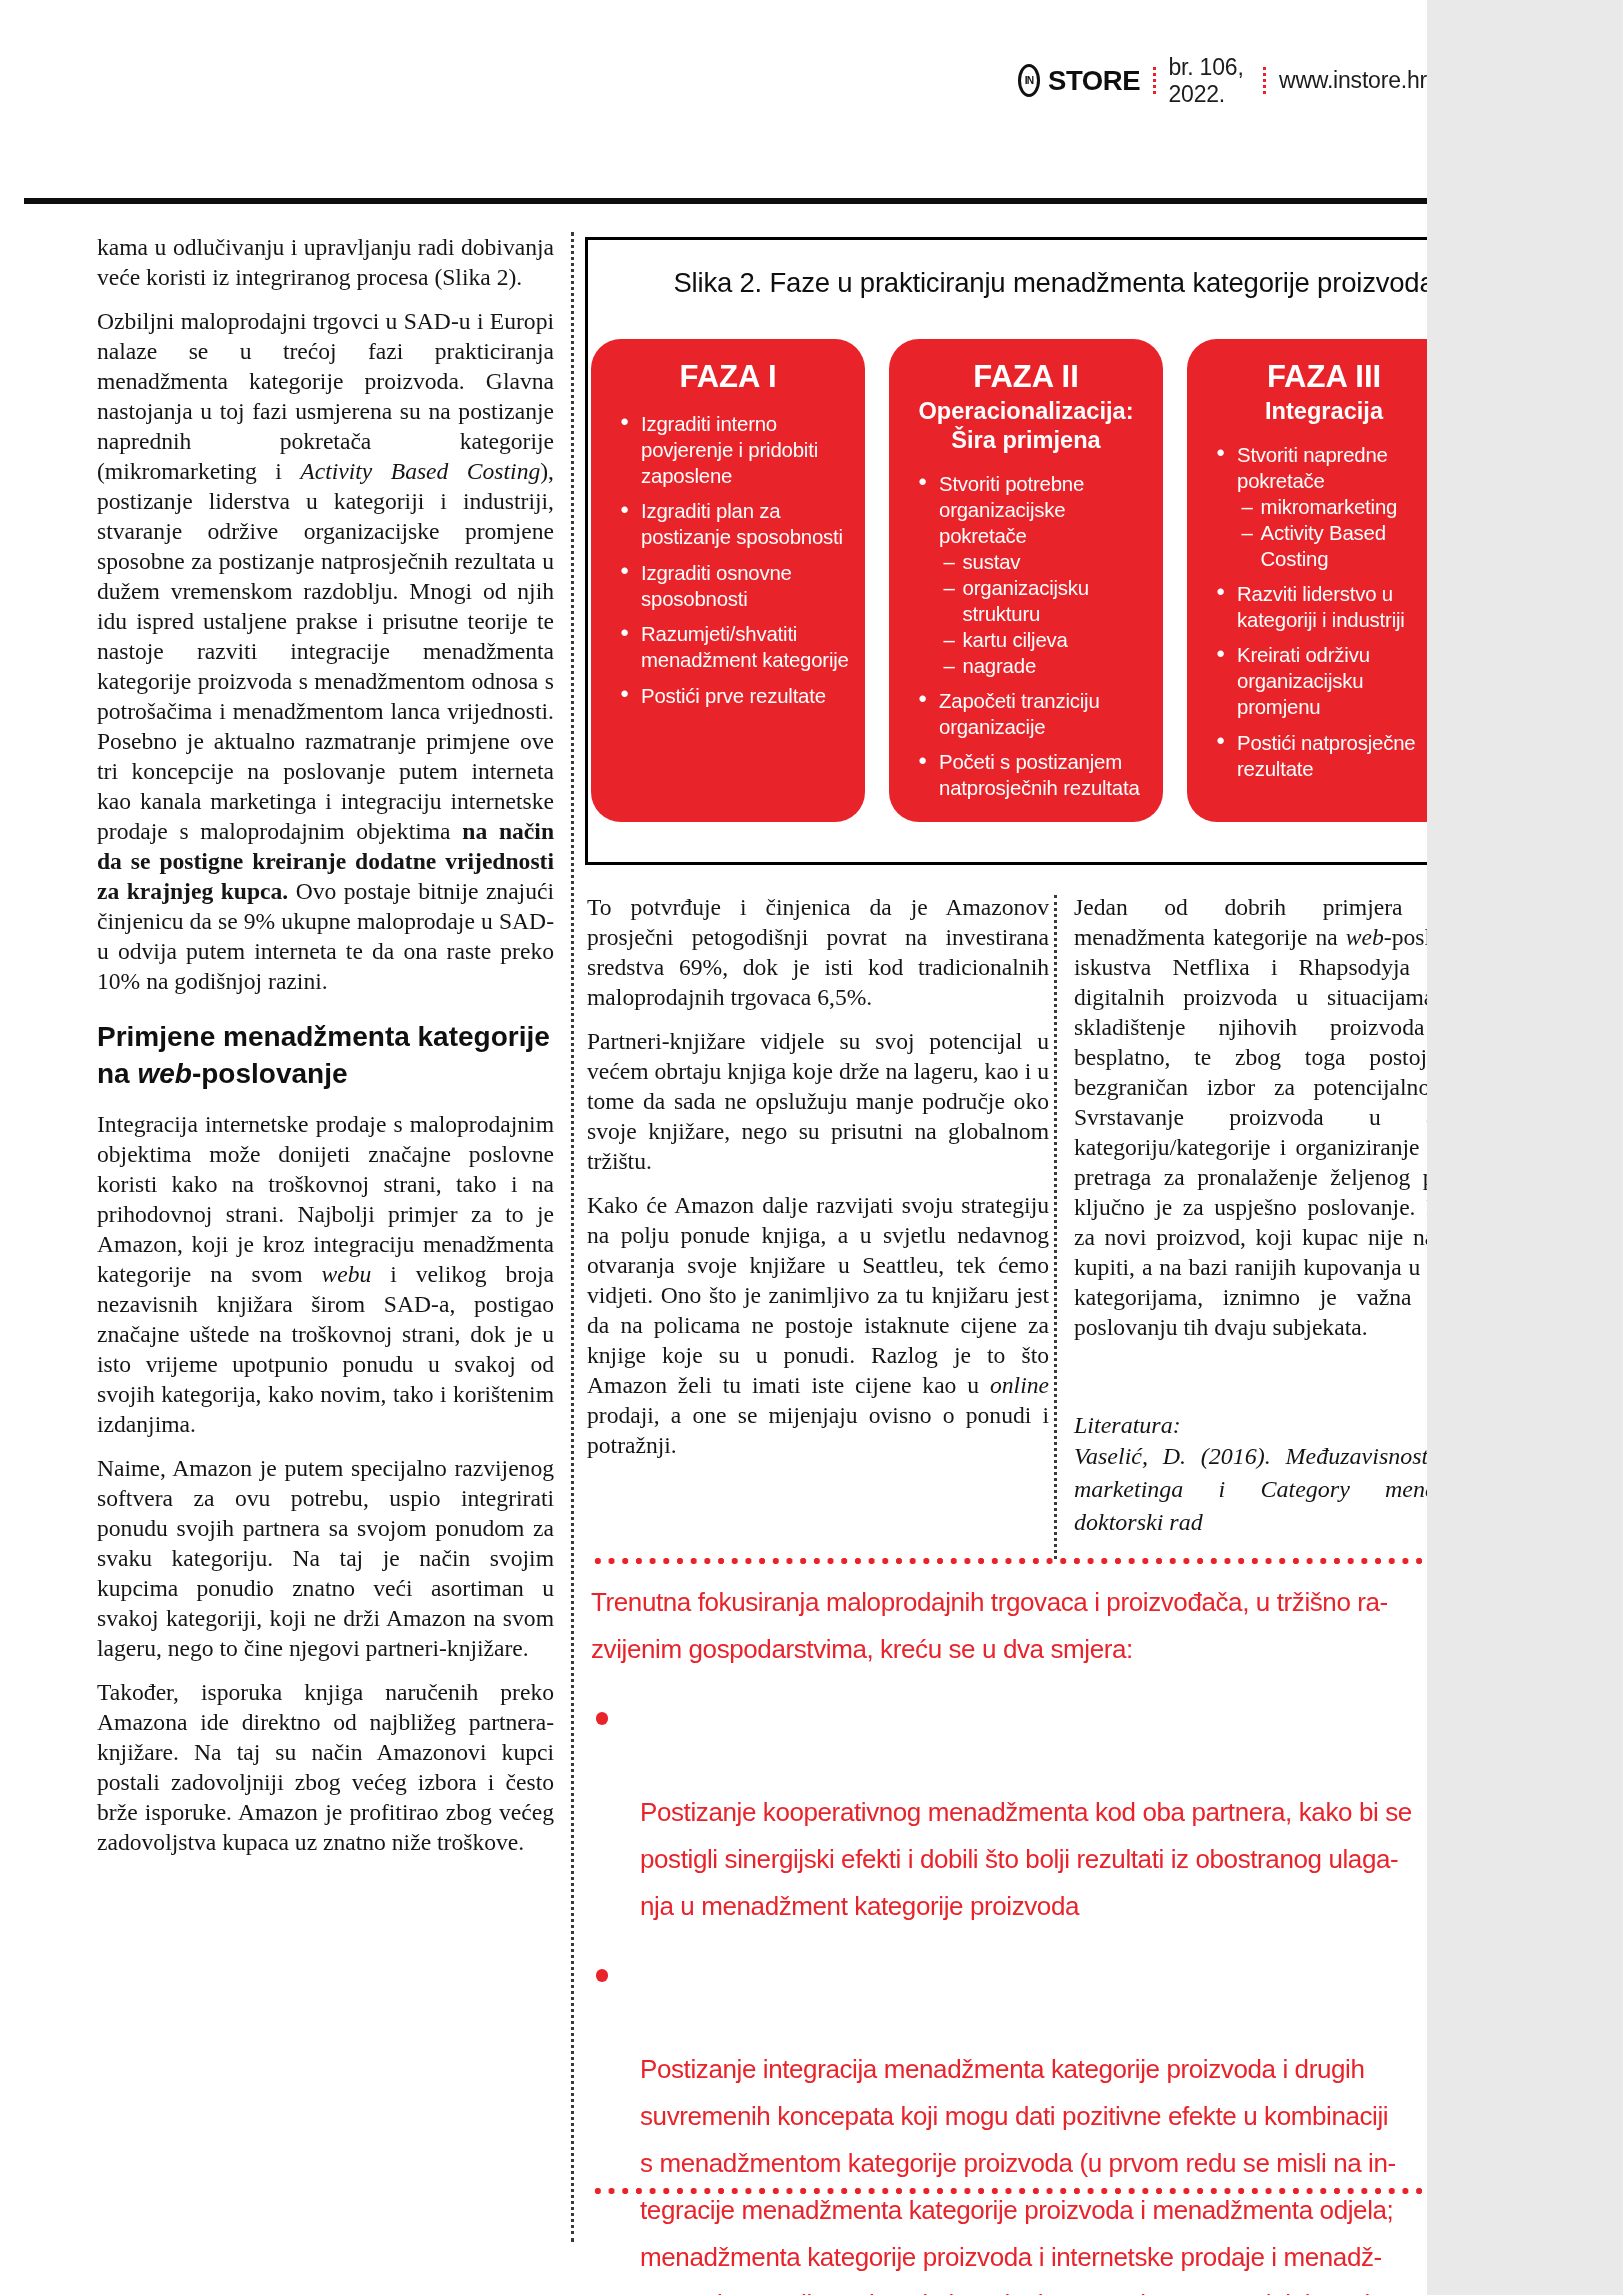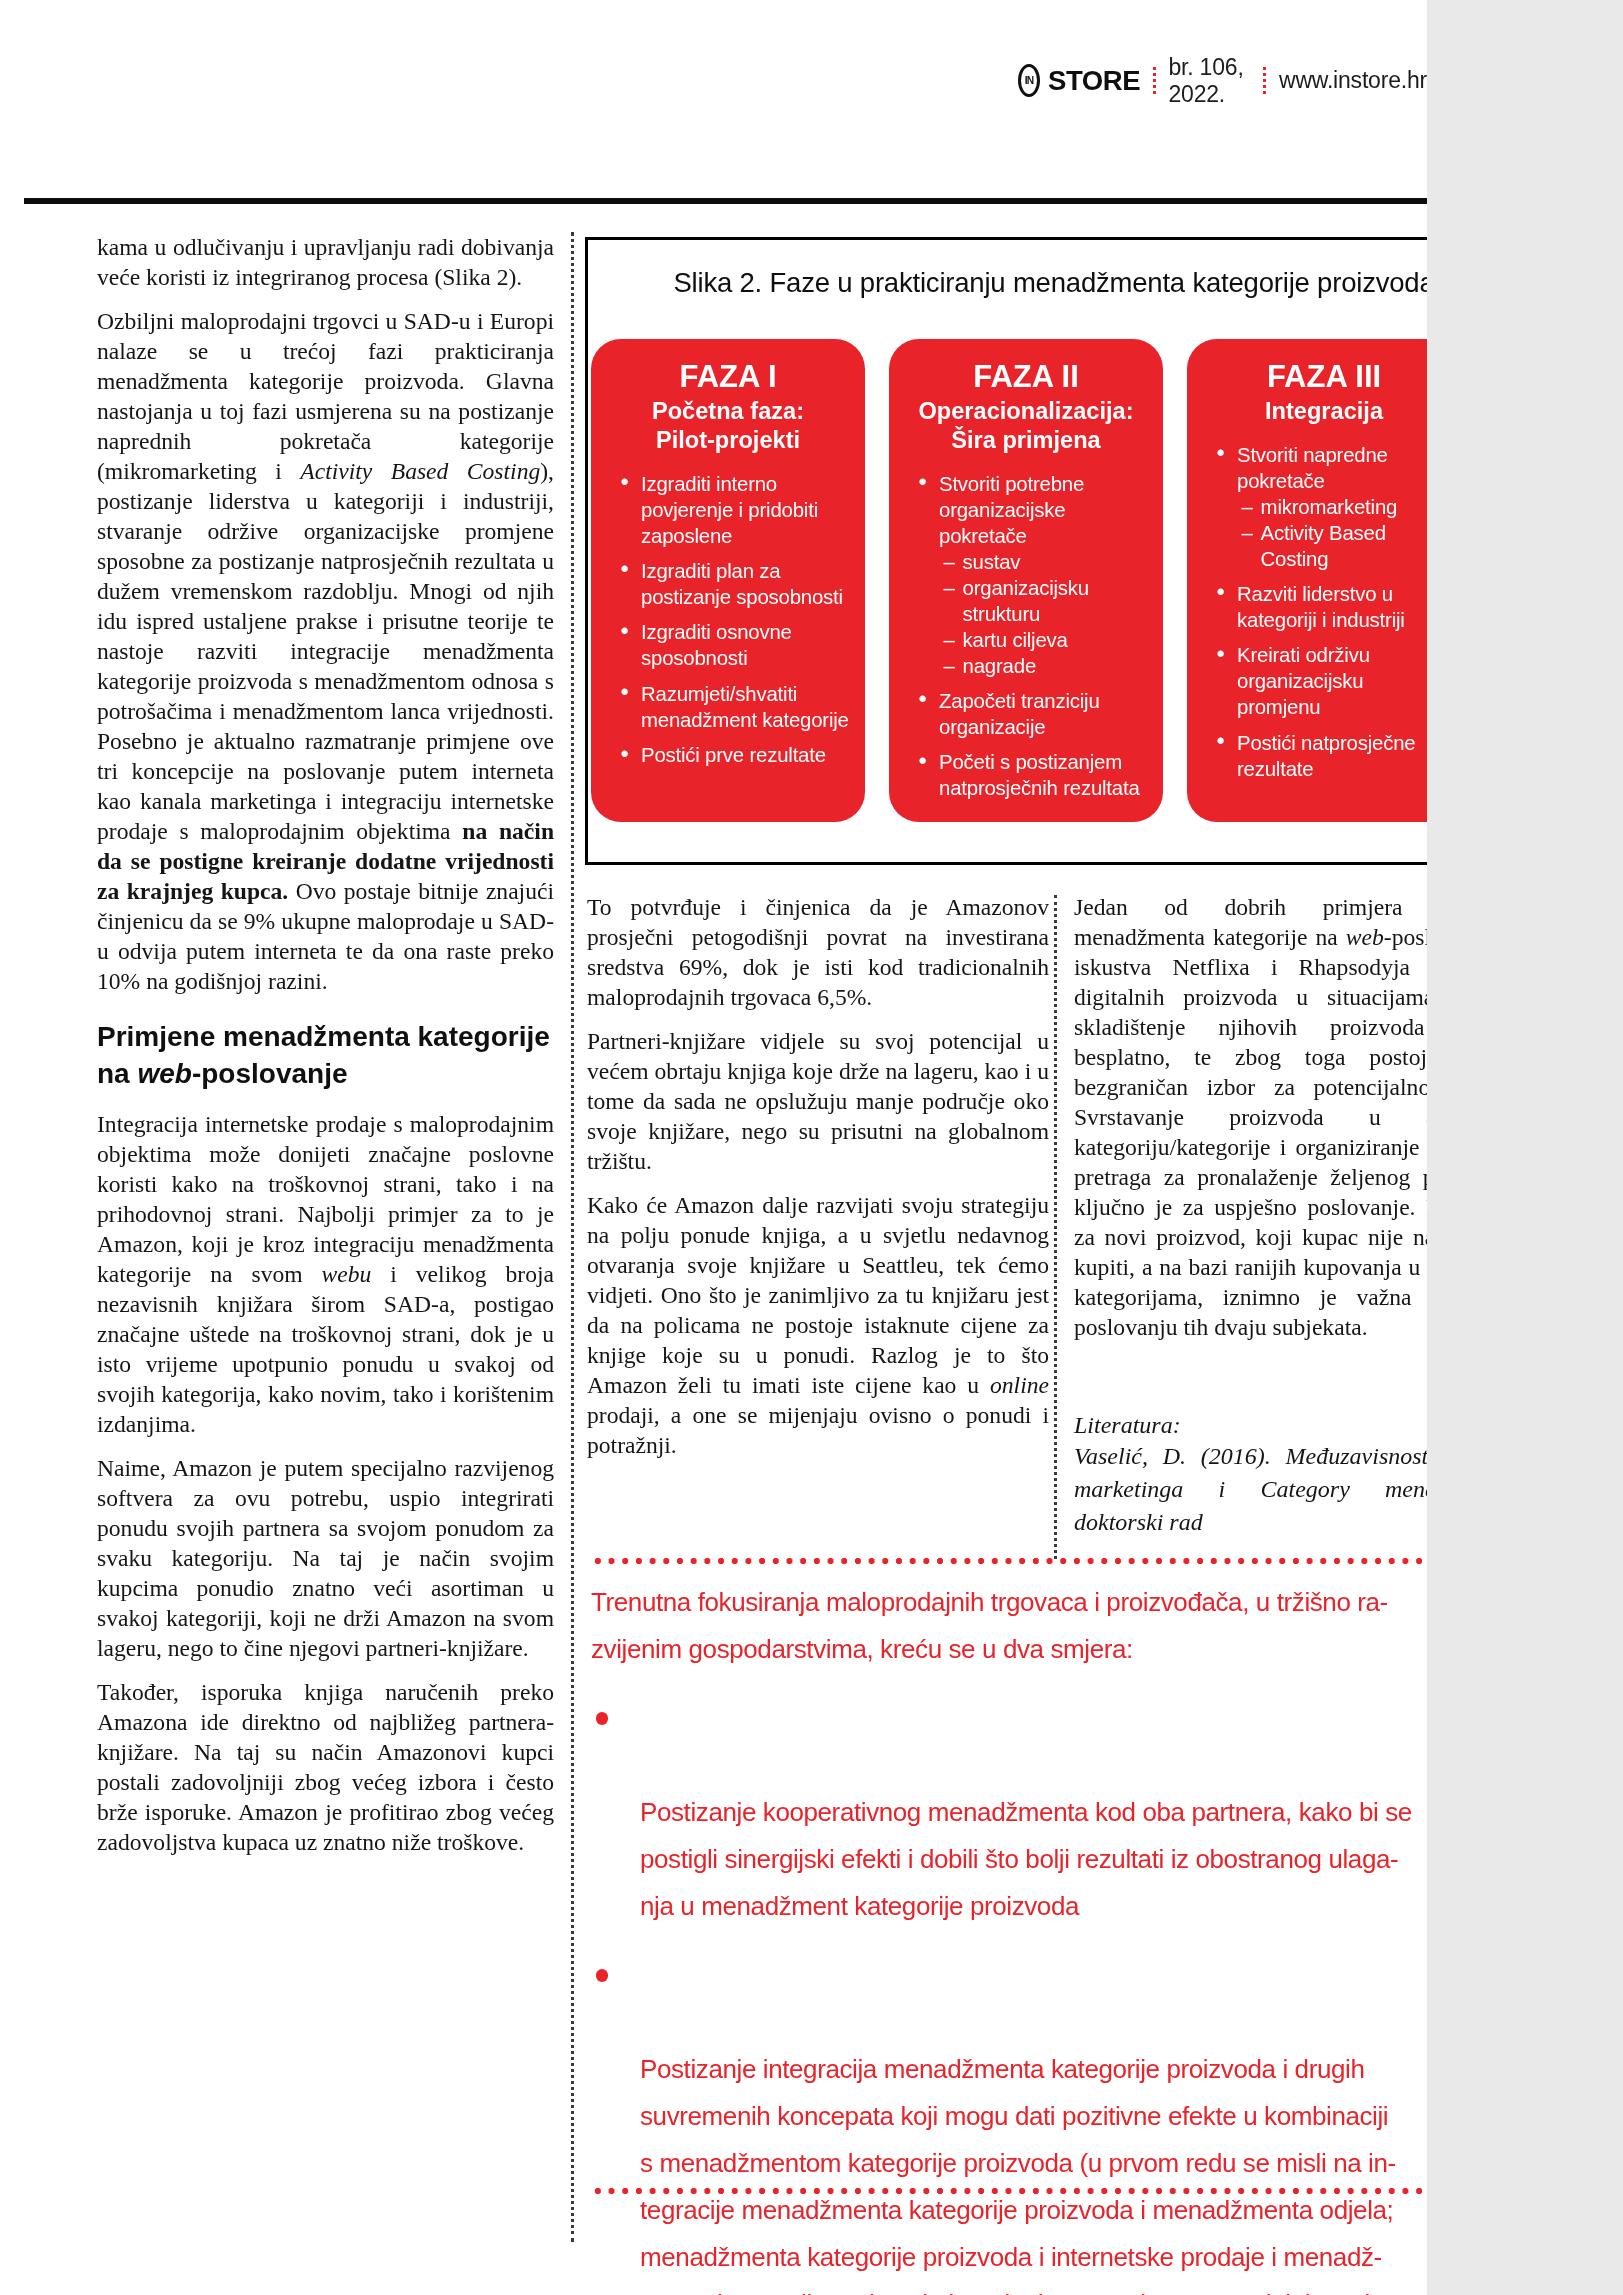--- a/index.html
+++ b/index.html
@@ -96,22 +96,20 @@
     <p><span>Integracija internetske prodaje s maloprodajnim objektima može donijeti značajne poslovne koristi kako na troškovnoj strani, tako i na prihodovnoj strani. Najbolji primjer za to je Amazon, koji je kroz integraciju menadžmenta kategorije na svom </span><span class="seg-italic">webu</span><span> i velikog broja nezavisnih knjižara širom SAD-a, postigao značajne uštede na troškovnoj strani, dok je u isto vrijeme upotpunio ponudu u svakoj od svojih kategorija, kako novim, tako i korištenim izdanjima.</span></p>
     <p><span>Naime, Amazon je putem specijalno razvijenog softvera za ovu potrebu, uspio integrirati ponudu svojih partnera sa svojom ponudom za svaku kategoriju. Na taj je način svojim kupcima ponudio znatno veći asortiman u svakoj kategoriji, koji ne drži Amazon na svom lageru, nego to čine njegovi partneri-knjižare.</span></p>
     <p><span>Također, isporuka knjiga naručenih preko Amazona ide direktno od najbližeg partnera-knjižare. Na taj su način Amazonovi kupci postali zadovoljniji zbog većeg izbora i često brže isporuke. Amazon je profitirao zbog većeg zadovoljstva kupaca uz znatno niže troškove.</span></p>
   </section>
 
   <figure class="figure-frame" style="margin:0;">
     <figcaption class="figure-caption">Slika 2. Faze u prakticiranju menadžmenta kategorije proizvoda</figcaption>
     <div class="phase-row">
       <div class="phase">
         <h3>FAZA I</h3>
-        <div class="phase-subtitle">Početna faza:
-Pilot-projekti</div>
         <ul class="items">
             <li class="item"><span class="bullet">•</span><span class="item-text">Izgraditi interno povjerenje i pridobiti zaposlene</span></li>
             <li class="item"><span class="bullet">•</span><span class="item-text">Izgraditi plan za postizanje sposobnosti</span></li>
             <li class="item"><span class="bullet">•</span><span class="item-text">Izgraditi osnovne sposobnosti</span></li>
             <li class="item"><span class="bullet">•</span><span class="item-text">Razumjeti/shvatiti menadžment kategorije</span></li>
             <li class="item"><span class="bullet">•</span><span class="item-text">Postići prve rezultate</span></li>
           </ul>
       </div>
       <div class="phase">
         <h3>FAZA II</h3>

